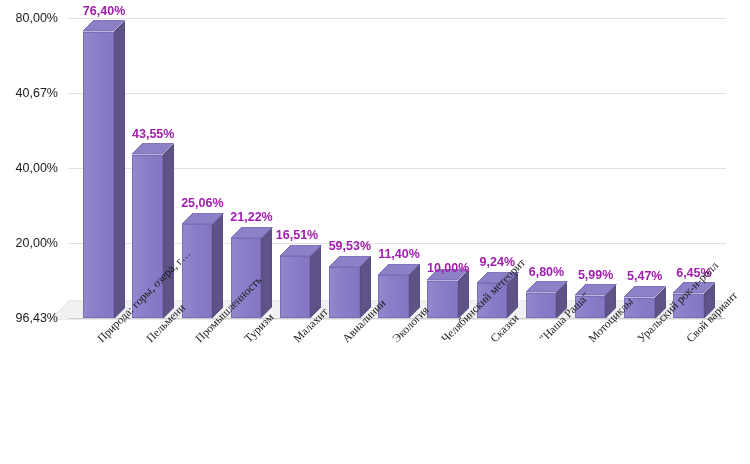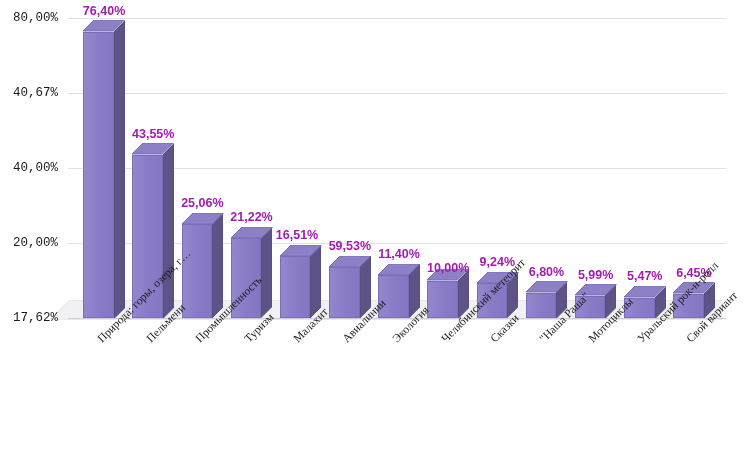--- a/index.html
+++ b/index.html
@@ -49,21 +49,21 @@
   }
 
   
   .ytick {
     position: absolute;
     right: 0;
     width: 58px;
     text-align: right;
     font-size: 12.5px;
     color: #1a1a1a;
-    font-family: Liberation Mono, monospace;
+    font-family: Liberation Sans, sans-serif;
     transform: translateY(-50%);
     white-space: nowrap;
   }
 
   
   .bar-wrap {
     position: absolute;
     bottom: 0;
   }
   .bar-front {
@@ -101,21 +101,21 @@
 </head>
 <body>
 
 <div id="chart-root">
 
   <svg class="floor" width="672" height="20" viewBox="0 0 672 20">
     <polygon points="0,20 20,0 672,0 672,20" fill="#f1f1f3" stroke="#e0e0e2" stroke-width="1"></polygon>
   </svg>
 
   <div id="ytick-layer">
-      <div class="ytick" style="top: 318px; left: 2px; width: 56px;">17,62%</div>
+      <div class="ytick" style="top: 318px; left: 2px; width: 56px;">96,43%</div>
       <div class="ytick" style="top: 243px; left: 2px; width: 56px;">20,00%</div>
       <div class="ytick" style="top: 168px; left: 2px; width: 56px;">40,00%</div>
       <div class="ytick" style="top: 93px; left: 2px; width: 56px;">40,67%</div>
       <div class="ytick" style="top: 18px; left: 2px; width: 56px;">80,00%</div>
     </div>
 
   <div id="grid-layer" class="plot-area">
       <div class="gridline base" style="top: 300px;"></div>
       <div class="gridline" style="top: 225px;"></div>
       <div class="gridline" style="top: 150px;"></div>

